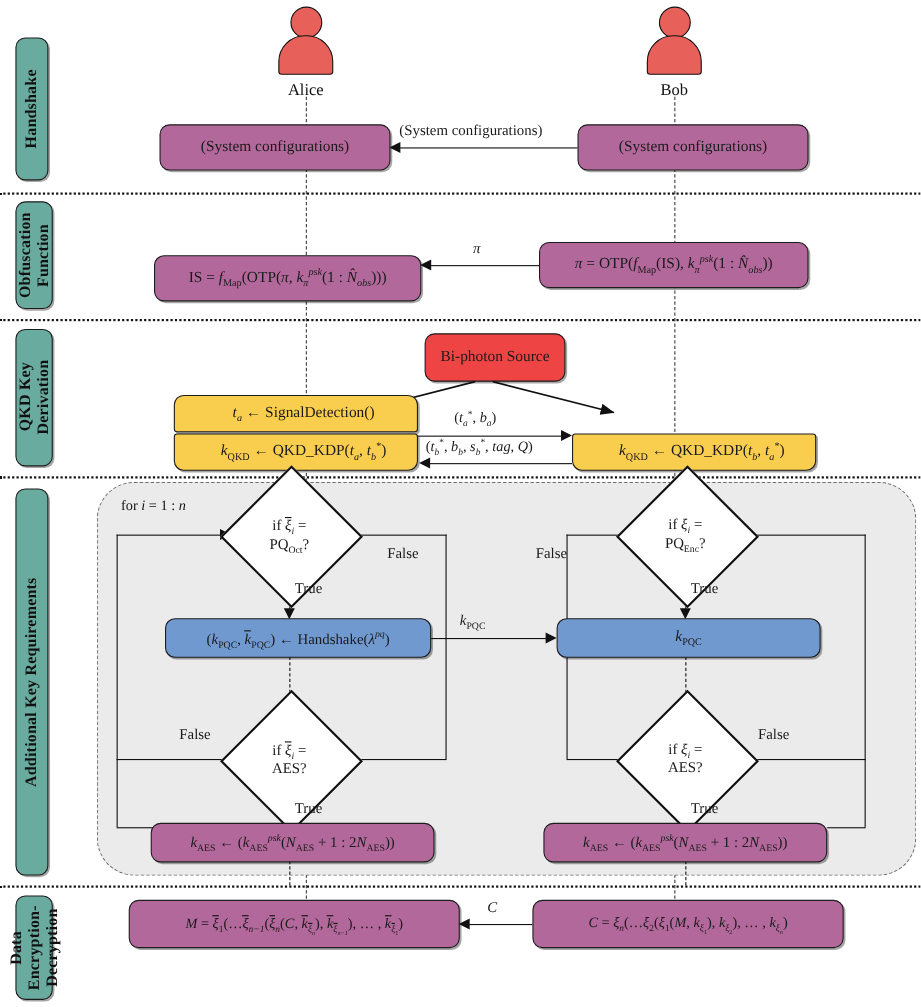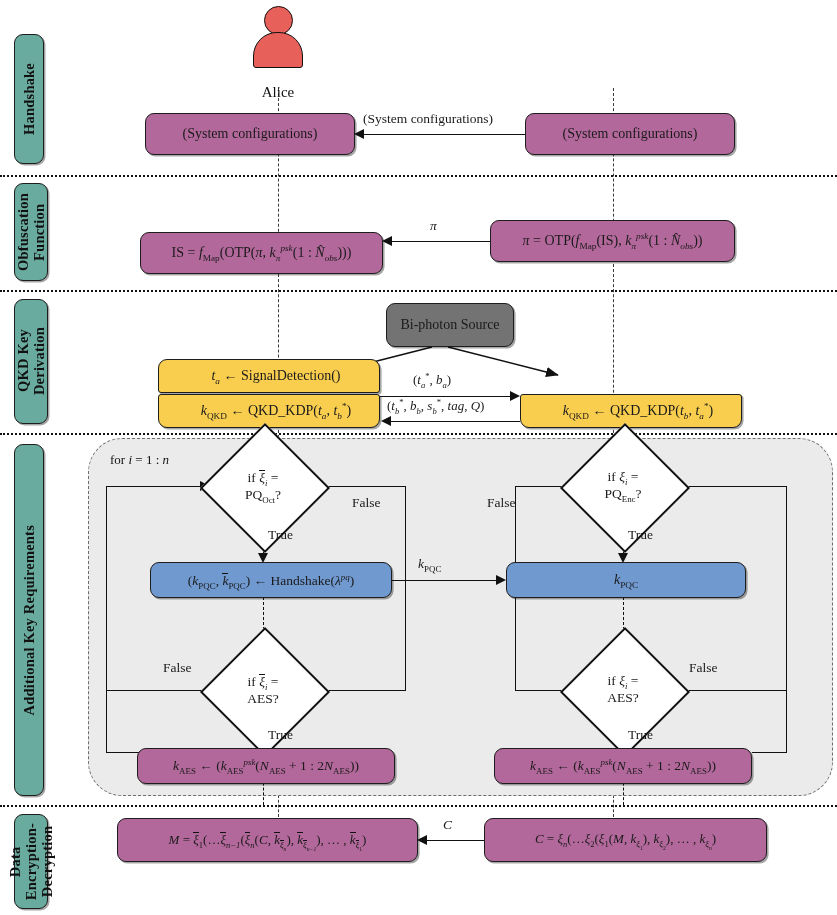--- a/index.html
+++ b/index.html
@@ -42,21 +42,21 @@
     border-radius:9px;
     display:flex;align-items:center;justify-content:center;
     text-align:center;
     box-shadow:1.6px 1.6px 0 rgba(0,0,0,.35);
     font-size:14px;
     padding:0 6px;
     line-height:1.15;
   }
   .box.magenta{background:#b3689b;}
   .box.yellow{background:#f9ce4f;padding-left:20px;}
-  .box.green{background:#737373;}
+  .box.green{background:#ef4444;}
   .box.blue{background:#7099d0;}
 
   
   .box.ytop{border-radius:9px 9px 3px 3px;}
   .box.ybot{border-radius:3px 3px 9px 9px;}
 
   
   .diamond{
     position:absolute;
   }
@@ -117,21 +117,21 @@
     background:#e8605a;border:1.8px solid #111;
     margin:0 auto;
   }
   .actor .body{
     width:48px;height:34px;
     background:#e8605a;border:1.8px solid #111;
     border-radius:24px 24px 3px 3px;
     margin:-3px auto 0 auto;
   }
   .actor .nm{
-    text-align:center;font-size:15px;margin-top:16px;color:#111;
+    text-align:center;font-size:15px;margin-top:6px;color:#111;
   }
 
   
   .mi{font-style:italic;}
   .up{font-style:normal;}
   sub{font-size:.66em;line-height:0;}
   sup{font-size:.66em;line-height:0;}
   .ovl{
     display:inline-block;
     border-top:1.1px solid #111;
@@ -152,20 +152,25 @@
   <div class="abs lifeline" style="left:278px;top:795px;height:22px;"></div>
   <div class="abs lifeline" style="left:613px;top:88px;height:350px;"></div>
   <div class="abs lifeline" style="left:613px;top:795px;height:22px;"></div>
 
   <div class="actor" style="left:249px;top:6px;">
     <div class="head"></div>
     <div class="body"></div>
     <div class="nm">Alice</div>
   </div>
 
+  <div class="actor" style="left:584px;top:6px;">
+    <div class="head"></div>
+    <div class="body"></div>
+    <div class="nm">Bob</div>
+  </div>
 
   <div class="abs dotrow" style="left:0px;top:175px;width:837px;"></div>
   <div class="abs dotrow" style="left:0px;top:290px;width:837px;"></div>
   <div class="abs dotrow" style="left:0px;top:433px;width:837px;"></div>
   <div class="abs dotrow" style="left:0px;top:805px;width:837px;"></div>
 
   <div class="abs phase" style="left:14px;top:34px;width:30px;height:130px;">
     <span>Handshake</span>
   </div>
   <div class="abs phase" style="left:14px;top:183px;width:34px;height:98px;">

